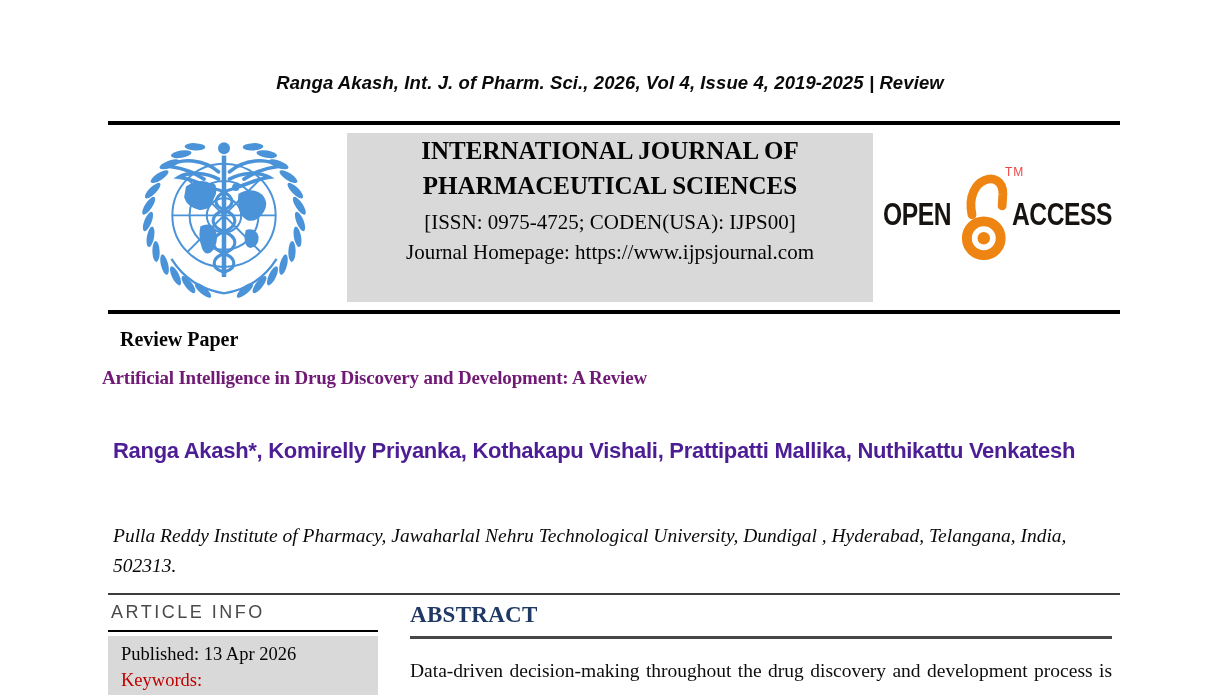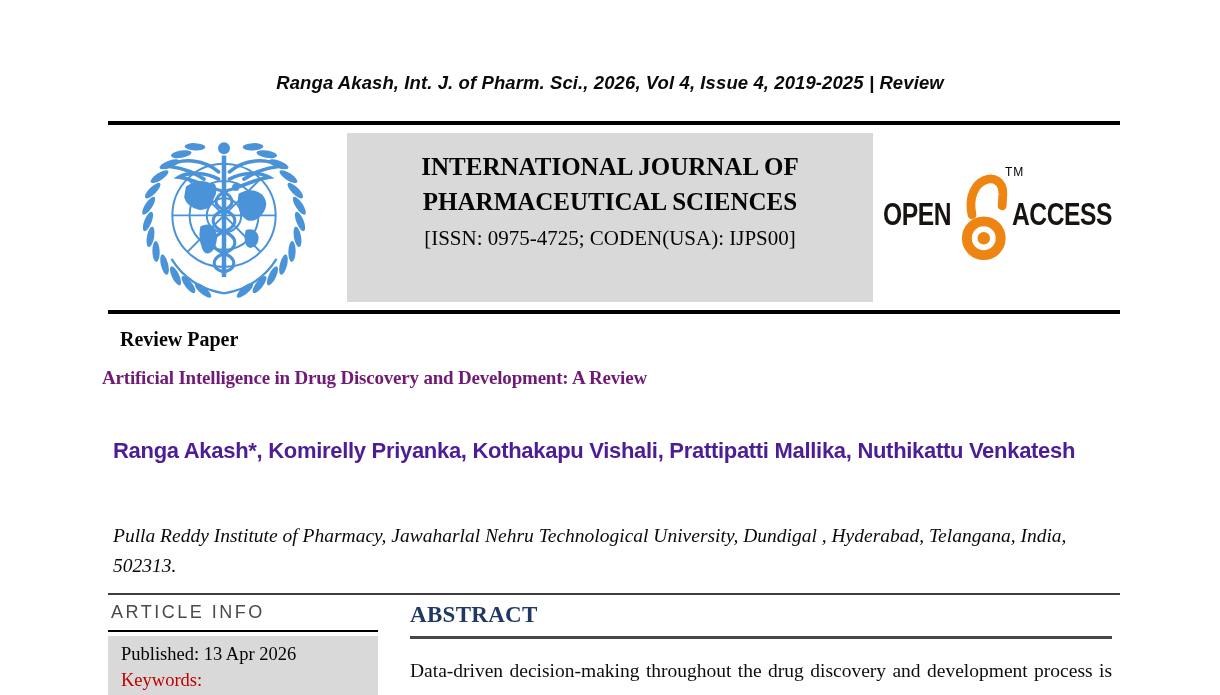--- a/index.html
+++ b/index.html
@@ -52,21 +52,21 @@
     height: 174px;
   }
   .mast-box {
     position: absolute;
     left: 347px;
     top: 133px;
     width: 526px;
     height: 169px;
     background: #d9d9d9;
     text-align: center;
-    padding-top: 16px;
+    padding-top: 0;
   }
   .mast-title {
     font-weight: bold;
     font-size: 25px;
     line-height: 35px;
     color: #050505;
   }
   .mast-issn {
     font-size: 21px;
     line-height: 30px;
@@ -97,21 +97,21 @@
   }
   #oa-open { left: 2px; top: 36px; }
   #oa-access { left: 131px; top: 36px; }
   .oa-lock { position: absolute; left: 80px; top: 2px; width: 47px; height: 98px; }
   .oa-tm {
     position: absolute;
     left: 124px;
     top: 2px;
     font-size: 12px;
     font-weight: 400;
-    color: #000000;
+    color: #ef4444;
     letter-spacing: 1px;
   }
   .type-label {
     position: absolute;
     left: 120px;
     top: 328px;
     font-weight: bold;
     font-size: 20px;
     color: #050505;
   }
@@ -272,20 +272,21 @@
           </g>
         </g>
       </svg>
     </span>
   </div>
 
   <div class="mast-box">
     <div class="mast-title">INTERNATIONAL JOURNAL OF</div>
     <div class="mast-title">PHARMACEUTICAL SCIENCES</div>
     <div class="mast-issn">[ISSN: 0975-4725; CODEN(USA): IJPS00]</div>
+    <div class="mast-home">Journal Homepage: https://www.ijpsjournal.com</div>
   </div>
 
   <div class="oa">
     <span class="oa-word" id="oa-open">OPEN</span>
     <span class="oa-lock">
       <svg viewBox="0 0 64 130" width="47" height="98" xmlns="http://www.w3.org/2000/svg">
         <path d="M15,66 C4,14 58,2 57,38 L56,54" fill="none" stroke="#ee8512" stroke-width="12" stroke-linecap="round"></path>
         <circle cx="31" cy="98" r="23" fill="none" stroke="#ee8512" stroke-width="13.5"></circle>
         <circle cx="31" cy="98" r="8.5" fill="#ee8512"></circle>
       </svg>

